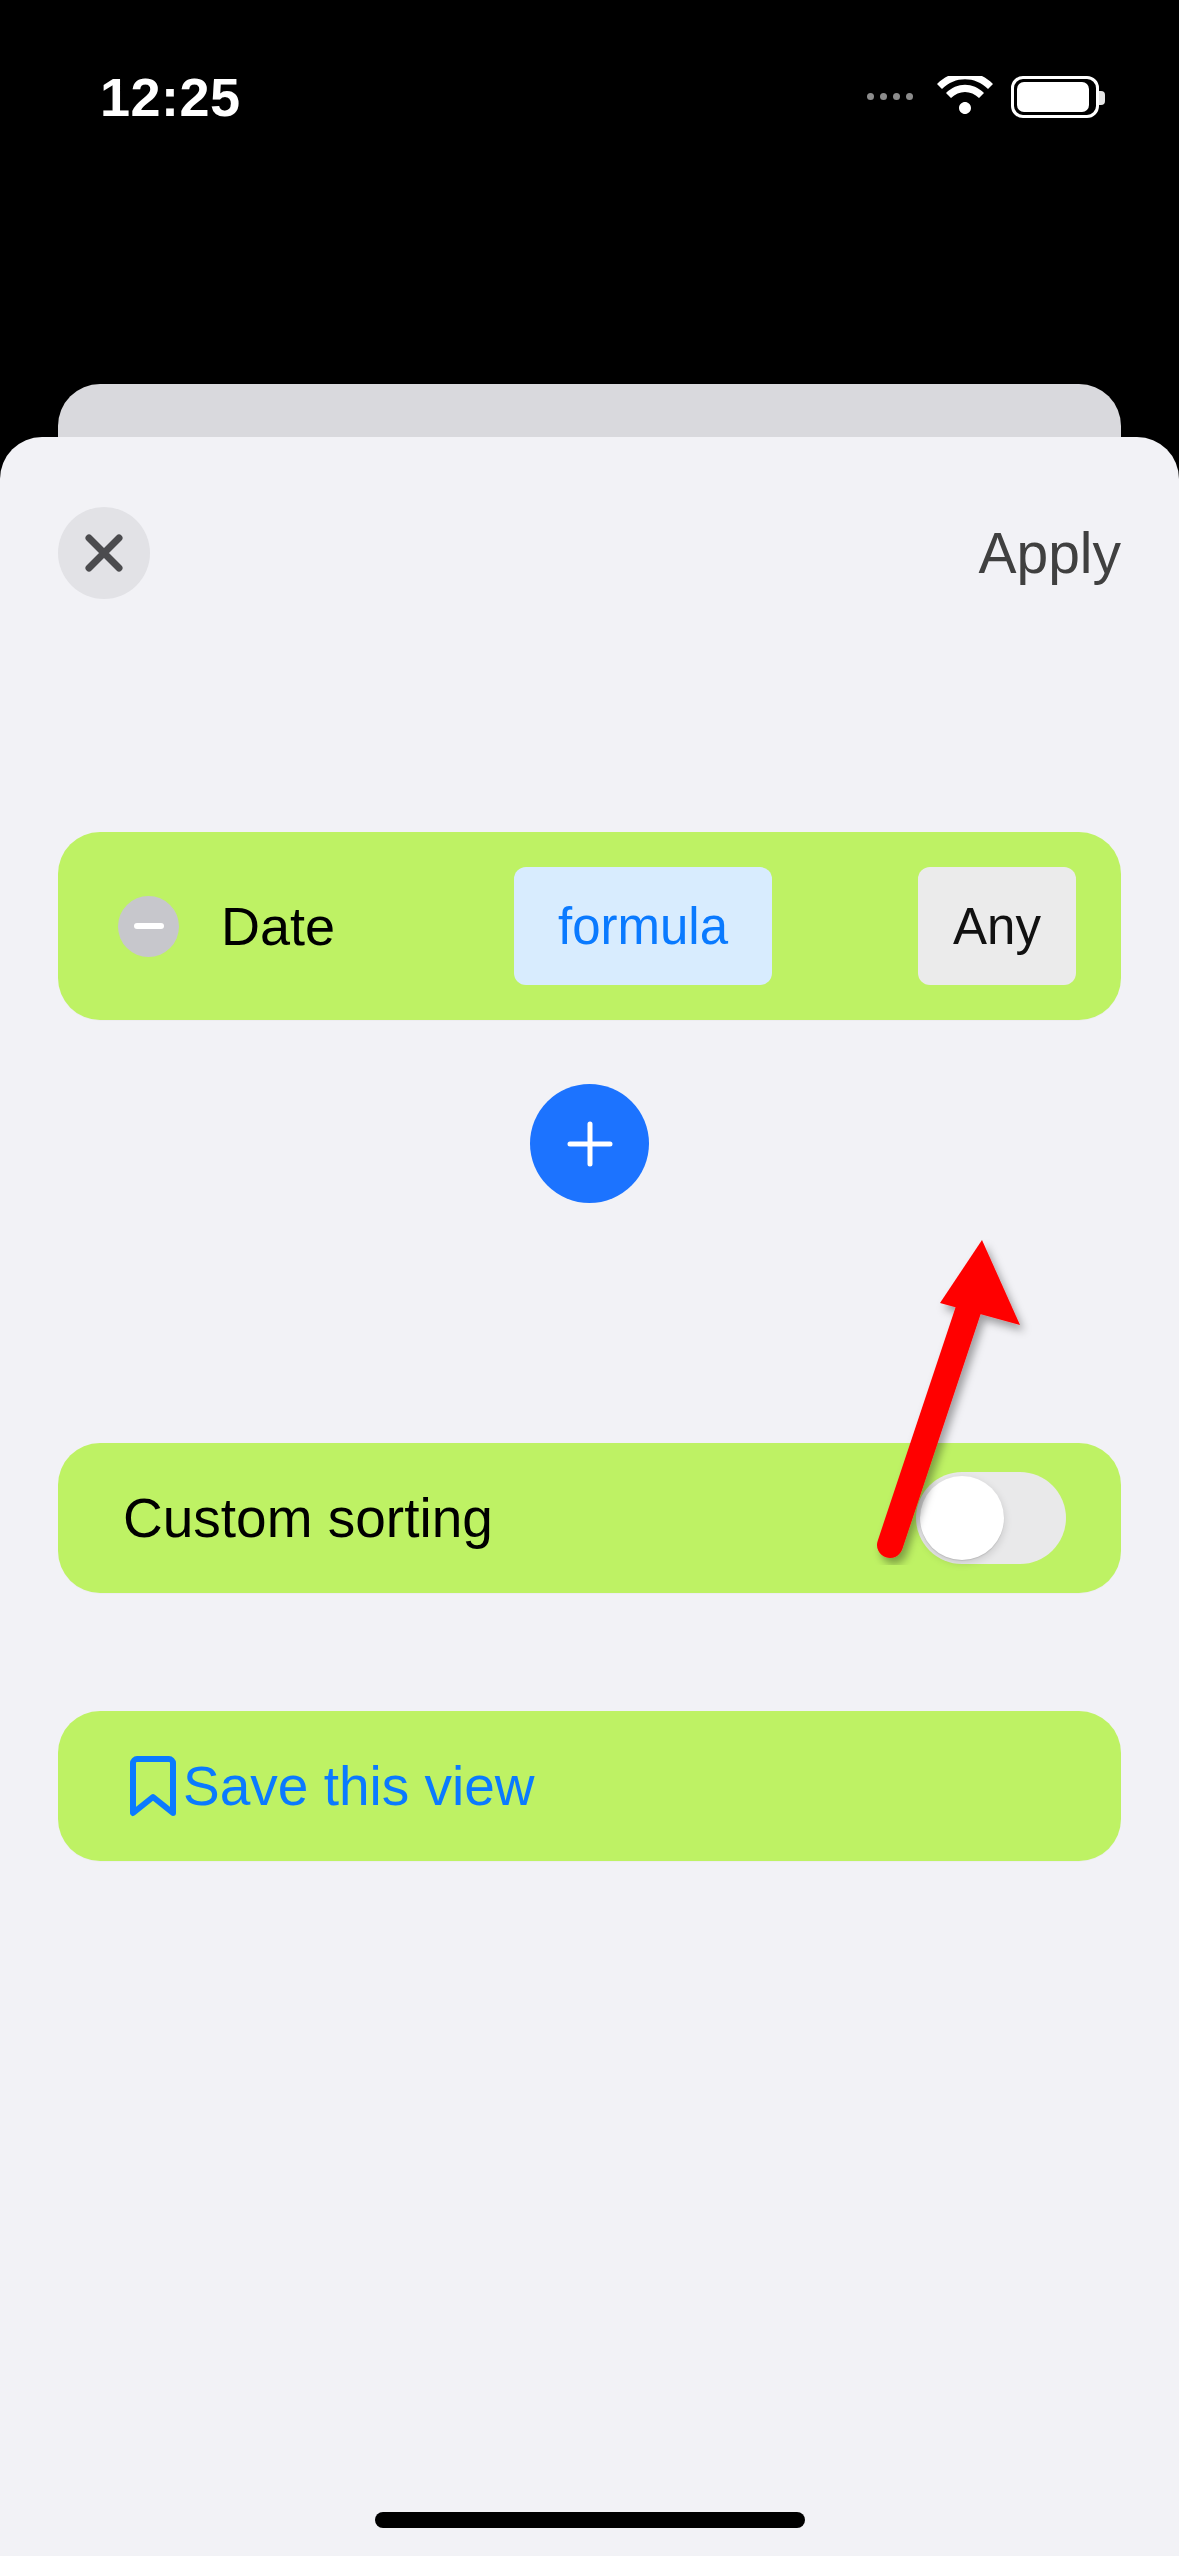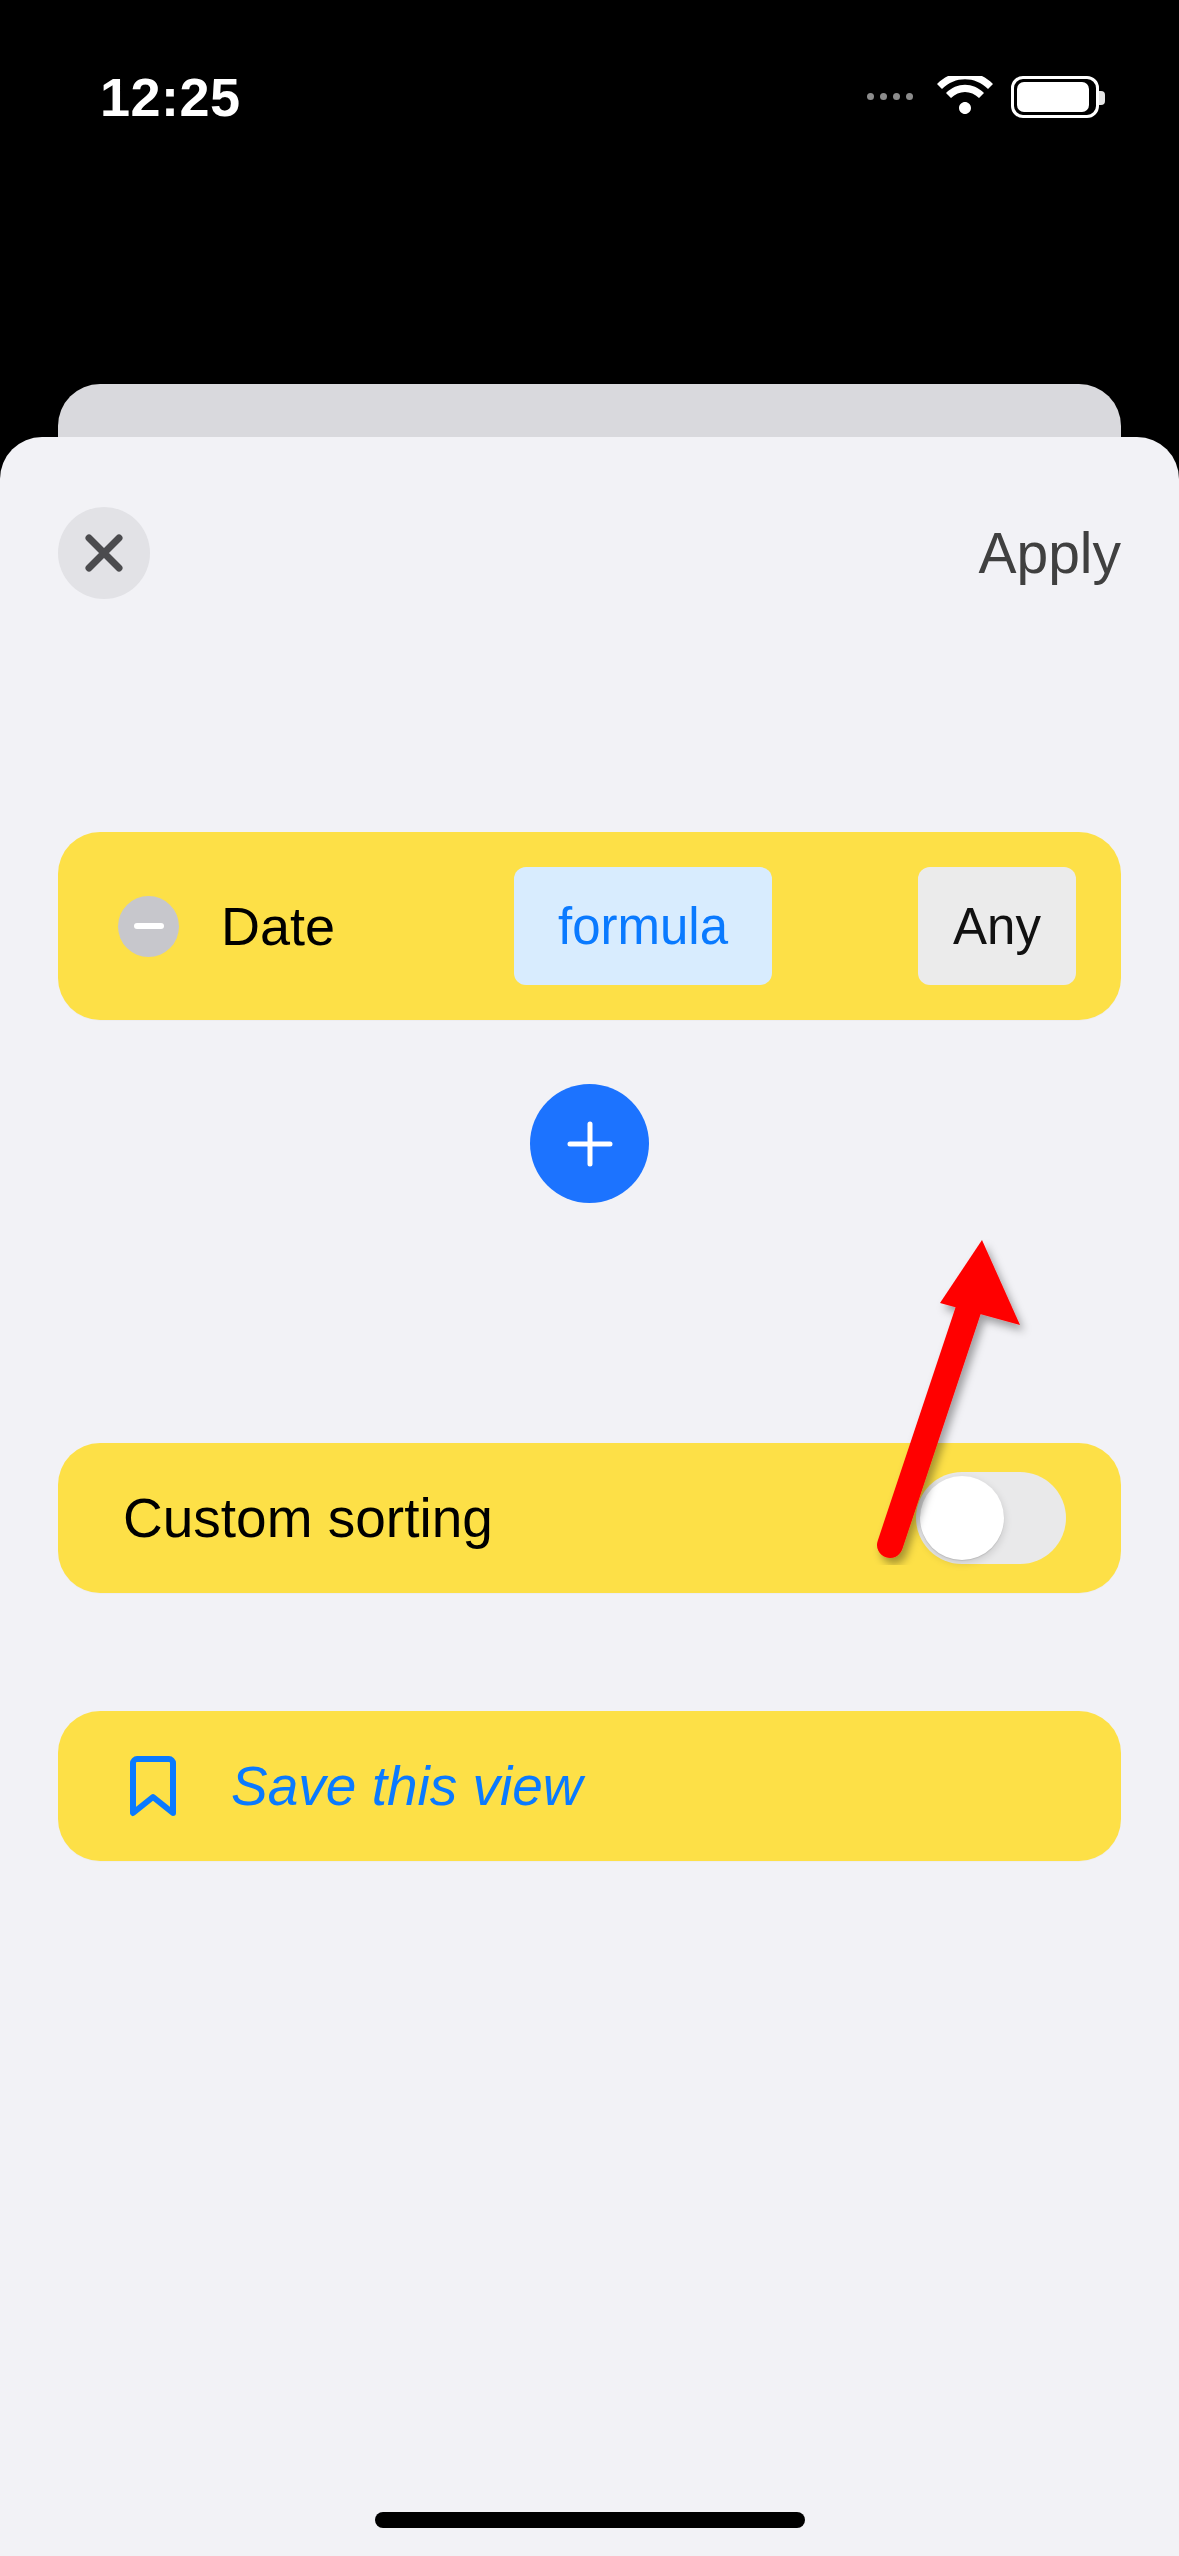--- a/index.html
+++ b/index.html
@@ -104,21 +104,21 @@
       color: #000;
     }
     .apply-btn {
       font-size: 57px;
       font-weight: 400;
       color: #404040;
     }
 
     
     .card {
-      background: #fde047;
+      background: #bef264;
       margin: 0 58px;
       border-radius: 42px;
       box-shadow: 0 1px 0 rgba(0,0,0,0.02);
     }
 
     
     .filter-card {
       margin-top: 220px;
       height: 188px;
       display: flex;
@@ -203,22 +203,20 @@
       background: #fff;
       box-shadow: 0 3px 8px rgba(0,0,0,0.15), 0 1px 1px rgba(0,0,0,0.1);
     }
 
     
     .save-card {
       margin-top: 118px;
       height: 150px;
       display:flex; align-items:center;
       padding: 0 65px;
-      gap: 48px;
-      font-style: italic;
     }
     .bookmark-icon { color:#0a7aff; flex:none; width:60px; display:flex; justify-content:center;}
     .save-label {
       font-size: 55px;
       font-weight: 500;
       color: #0a7aff;
     }
 
     
     .annotation-arrow {

